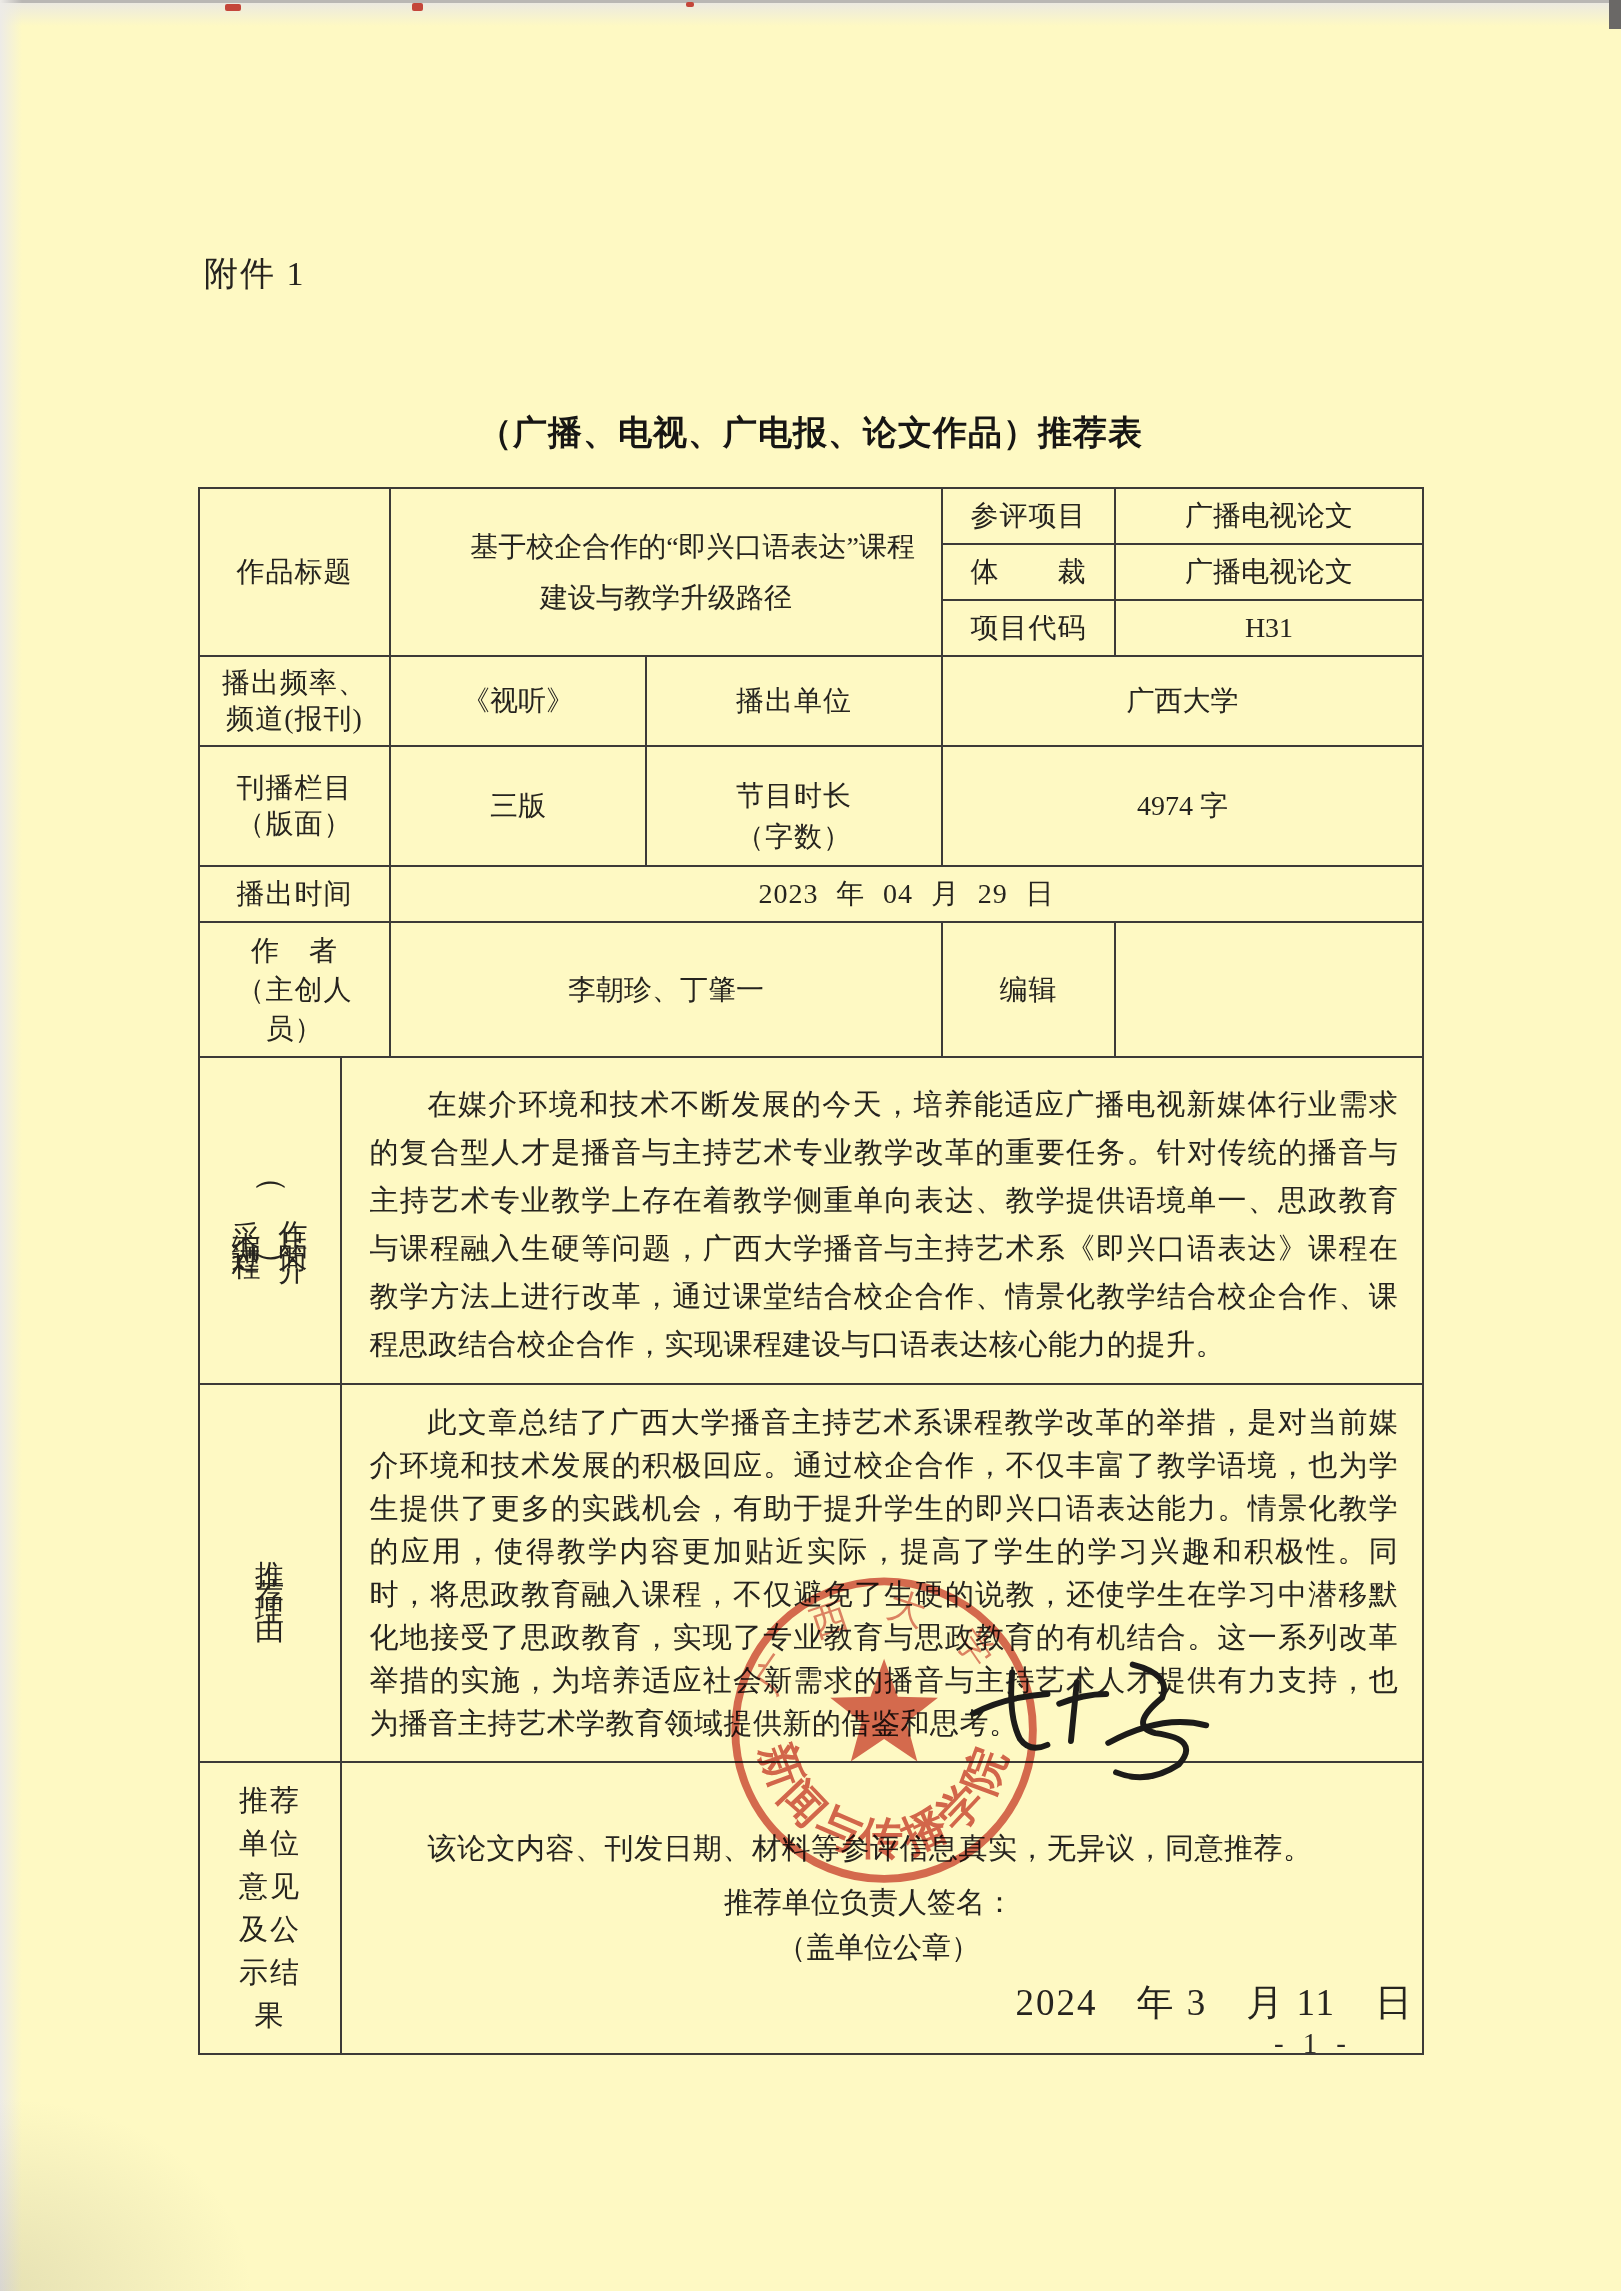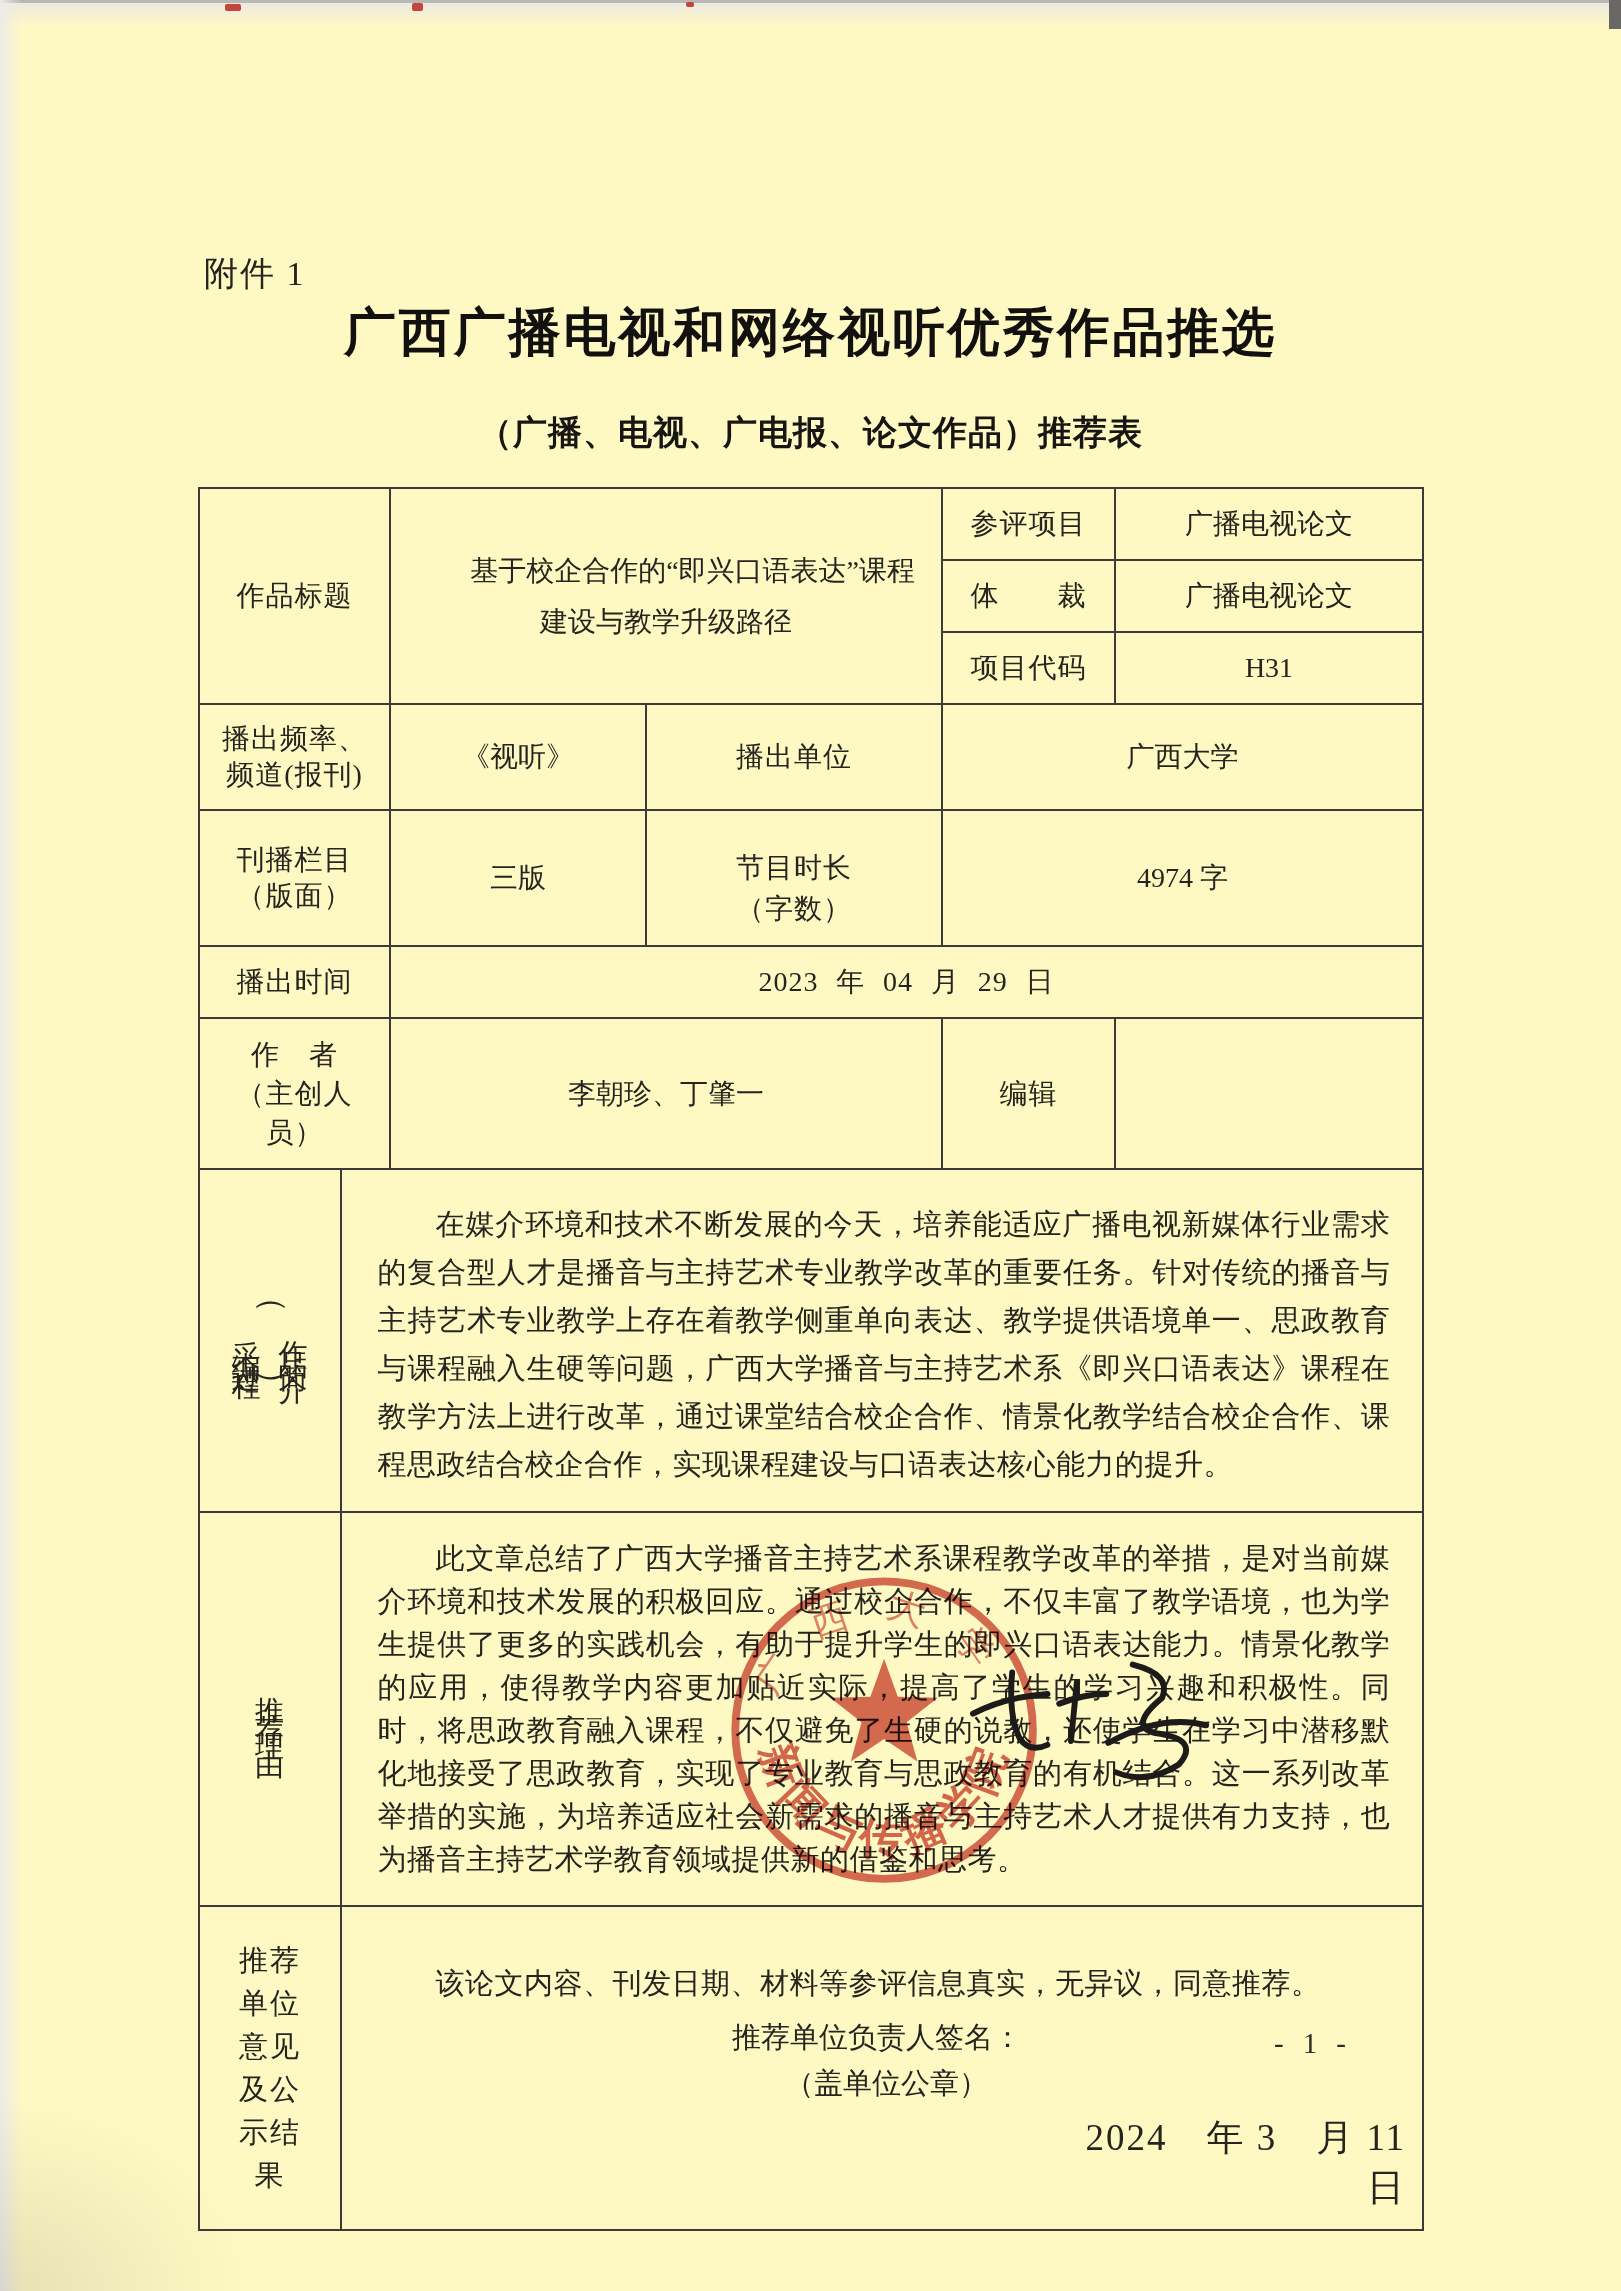--- a/index.html
+++ b/index.html
@@ -34,21 +34,21 @@
   .doc-subtitle{color:#171614;}
 
   table.form{
     position:absolute;left:198px;top:487px;width:1223px;
     border-collapse:collapse;table-layout:fixed;
   }
   table.form td{
     border:2px solid #3d3b38;
     font-size:28px;
     text-align:center;vertical-align:middle;
-    padding:16px;overflow:hidden;
+    padding:8px;overflow:hidden;
   }
   td.lab{letter-spacing:1px;}
   td.val-left{text-align:left;padding-left:19.6px;}
   td.wtitle{vertical-align:middle;text-align:left;padding:5.9px 11.8px 9.8px 11.8px;line-height:51px;}
   td.wtitle .l1{text-indent:1.9em;}
   td.date-cell{word-spacing:9.8px;letter-spacing:1px;}
   .two-line{line-height:36px;}
 
   
   td.vcell{vertical-align:middle;}
@@ -83,21 +83,20 @@
   <div class="scan-top"></div>
   <div class="scan-topline"></div>
   <div class="scan-left"></div>
   <div class="corner-mark"></div>
   <div class="speck s1"></div>
   <div class="speck s2"></div>
   <div class="speck s3"></div>
   <div class="shadow-bl"></div>
 
   <div class="attachment">附件 1</div>
-  <div class="doc-title">广西广播电视和网络视听优秀作品推选</div>
   <div class="doc-subtitle">（广播、电视、广电报、论文作品）推荐表</div>
 
   <table class="form">
     <colgroup>
       <col style="width:142px">
         <col style="width:49px">
         <col style="width:256px">
       <col style="width:296px">
         <col style="width:173px">
         <col style="width:308px">

